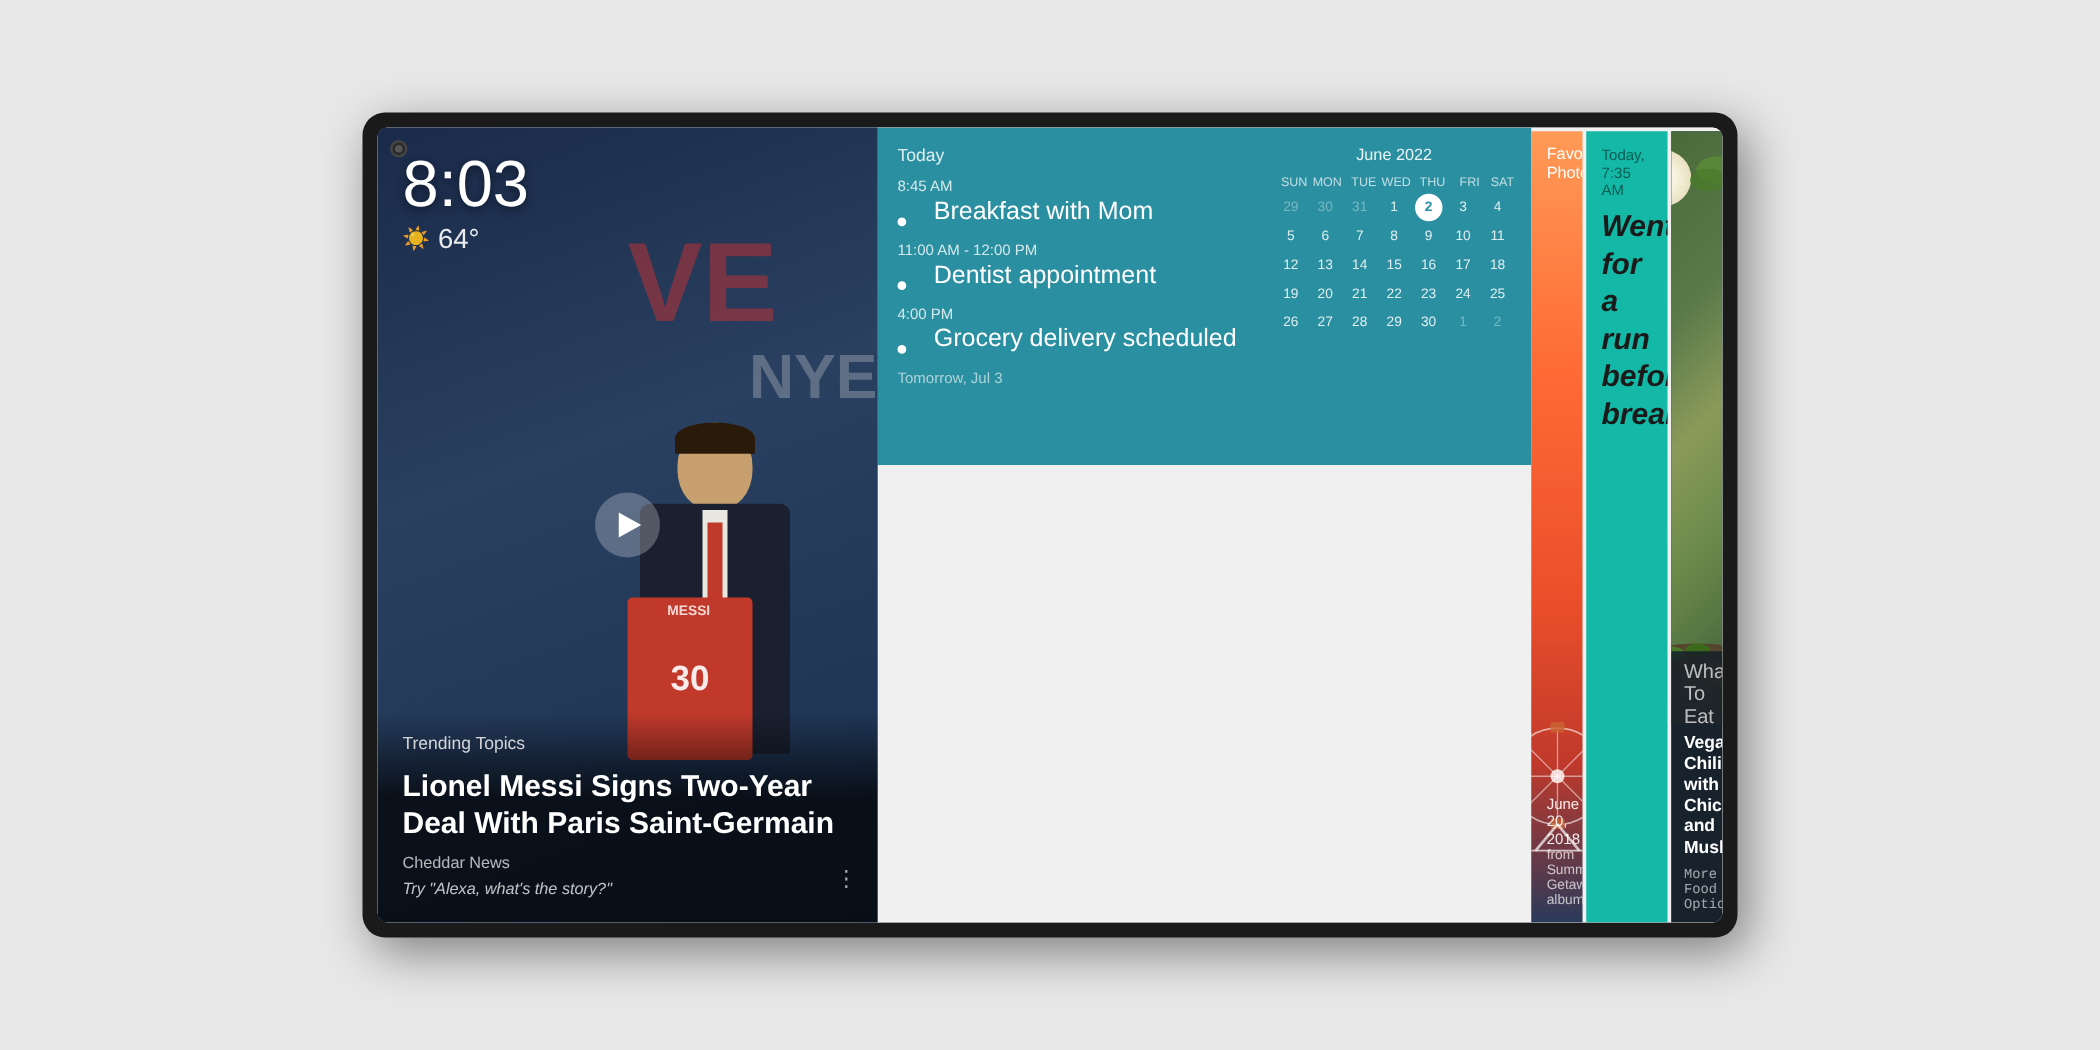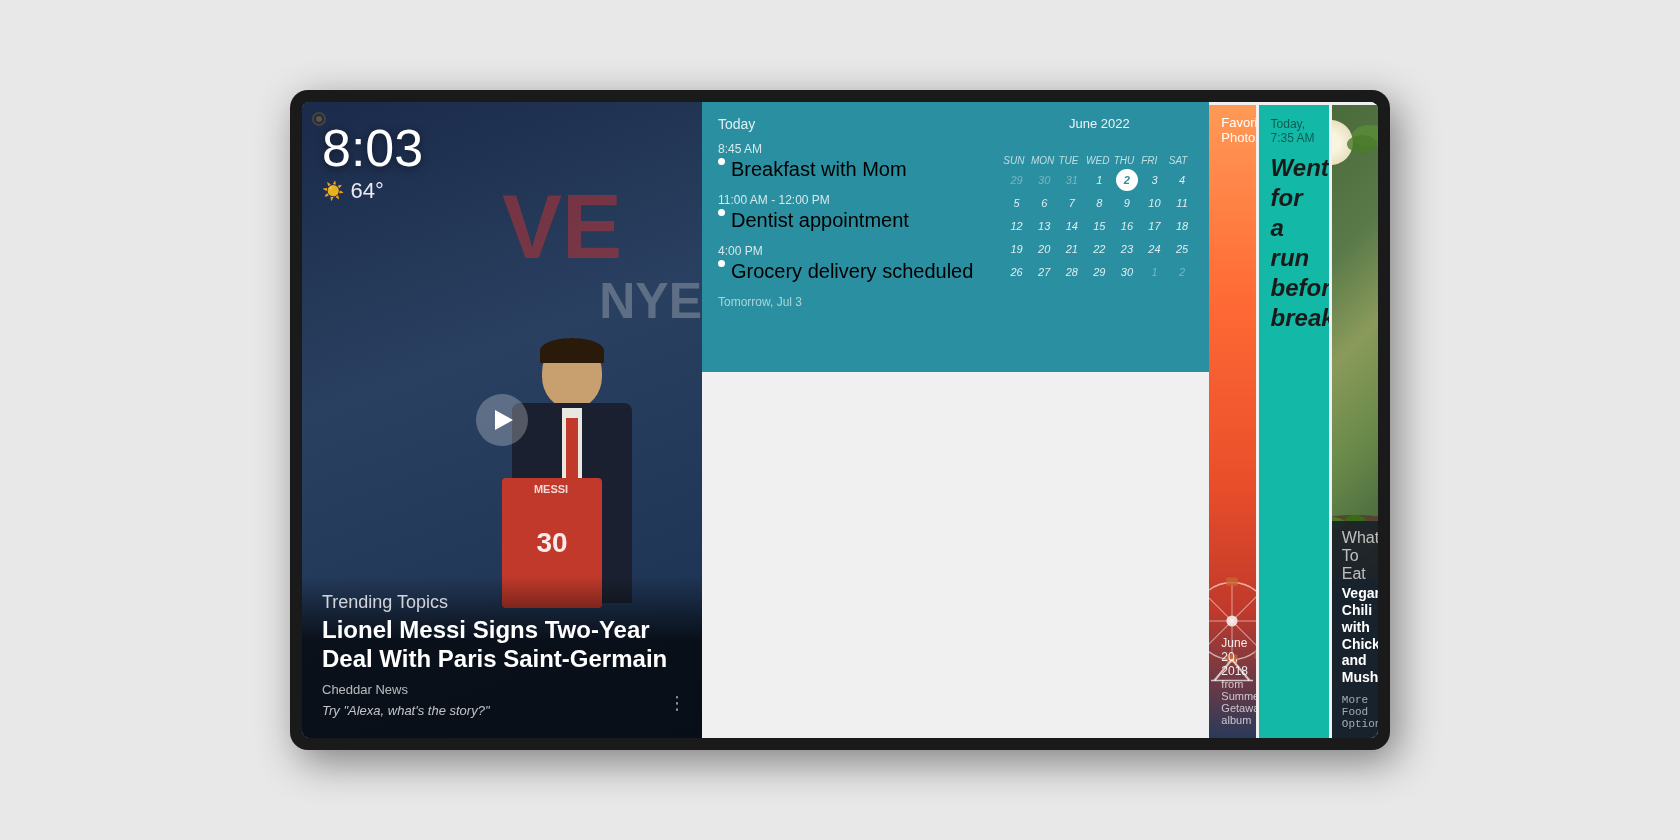--- a/index.html
+++ b/index.html
@@ -115,23 +115,23 @@
     }
     .news-overlay {
       position: absolute;
       bottom: 0;
       left: 0;
       right: 0;
       padding: 16px 20px 20px;
       background: linear-gradient(transparent, rgba(0,0,0,0.7) 40%);
     }
     .trending-label {
-      font-size: 18px;
+      font-size: 14px;
       color: rgba(255,255,255,0.8);
-      margin-bottom: 3px;
+      margin-bottom: 14px;
     }
     .news-headline {
       font-size: 24px;
       font-weight: 700;
       color: white;
       line-height: 1.2;
       margin-bottom: 8px;
     }
     .news-source {
       font-size: 13px;
@@ -182,24 +182,24 @@
       margin-bottom: 12px;
     }
     .schedule-time {
       font-size: 12px;
       color: rgba(255,255,255,0.8);
       margin-bottom: 2px;
     }
     .schedule-title {
       font-size: 20px;
       font-weight: 400;
-      color: #000000;
-      display: flex;
-      align-items: flex-start;
-      gap: 6px;
+      color: #ffffff;
+      display: flex;
+      align-items: flex-end;
+      gap: 22px;
     }
     .bullet {
       width: 7px;
       height: 7px;
       background: white;
       border-radius: 50%;
       display: inline-block;
       flex-shrink: 0;
     }
     .tomorrow-preview {
@@ -208,29 +208,28 @@
       margin-top: 8px;
     }
     .calendar-section {
       width: 220px;
       padding: 14px 14px;
       color: white;
     }
     .calendar-month {
       font-size: 13px;
       text-align: center;
-      margin-bottom: 22px;
+      margin-bottom: 8px;
       color: rgba(255,255,255,0.9);
     }
     .calendar-grid {
       display: grid;
       grid-template-columns: repeat(7, 1fr);
       gap: 1px;
-      text-align: left;
-      font-style: italic;
+      text-align: right;
     }
     .cal-header {
       font-size: 10px;
       color: rgba(255,255,255,0.7);
       padding: 2px 0;
     }
     .cal-day {
       font-size: 11px;
       color: rgba(255,255,255,0.85);
       padding: 3px 1px;

